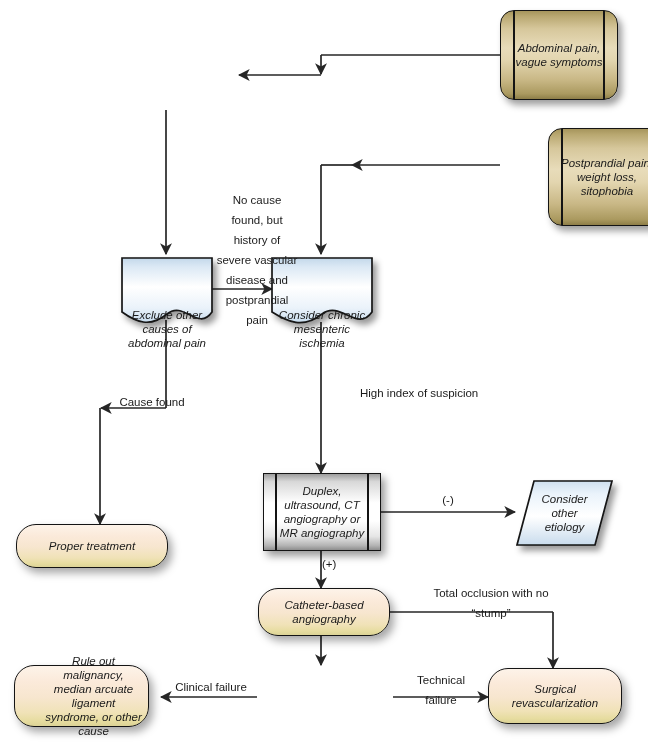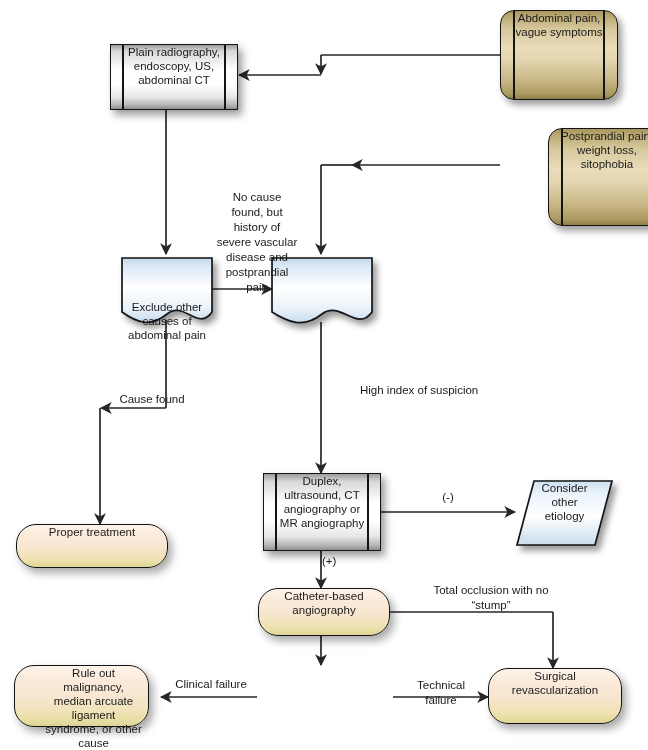--- a/index.html
+++ b/index.html
@@ -19,27 +19,28 @@
     position: absolute;
     left: 0;
     top: 0;
     width: 648px;
     height: 750px;
   }
   .node {
     position: absolute;
     box-sizing: border-box;
     display: flex;
-    align-items: flex-start;
+    align-items: center;
     justify-content: center;
     text-align: center;
     color: #1a1a1a;
     font-size: 11.5px;
     line-height: 14px;
     z-index: 5;
+    font-style: italic;
   }
   .node .lbl {
     position: relative;
     z-index: 3;
     padding: 0 4px;
     white-space: pre-line;
   }
 
   
   .drum {
@@ -103,21 +104,21 @@
         #fdf3e9 0%, #fbeada 26%, #f7e6cf 52%,
         #f0e2b7 78%, #e6dc9f 92%, #dcd396 100%);
     box-shadow: 4px 5px 8px rgba(0,0,0,0.35);
   }
 
   
   .edge-label {
     position: absolute;
     color: #1a1a1a;
     font-size: 11.5px;
-    line-height: 15px;
+    line-height: 20px;
     text-align: center;
     white-space: pre-line;
     z-index: 6;
     background: transparent;
   }
 </style>
 </head>
 <body>
 
 <div id="canvas">
@@ -199,32 +200,32 @@
     <span class="lbl">Abdominal pain,
 vague symptoms</span>
   </div>
 
   <div class="node drum" style="left:500px; top:128px; width:118px; height:98px;margin-left:48px;">
     <span class="lbl">Postprandial pain,
 weight loss,
 sitophobia</span>
   </div>
 
-  <div class="node proc" style="left:110px; top:44px; width:128px; height:66px;">
-    <span class="lbl">Plain radiography,
-endoscopy, US,
-abdominal CT</span>
-  </div>
 
   <div class="node doc" style="left:122px; top:258px; width:90px; height:72px;">
     <span class="lbl">Exclude other
 causes of
 abdominal pain</span>
   </div>
 
+  <div class="node doc" style="left:272px; top:258px; width:100px; height:72px;">
+    <span class="lbl">Consider chronic
+mesenteric
+ischemia</span>
+  </div>
 
   <div class="node proc" style="left:263px; top:473px; width:118px; height:78px;">
     <span class="lbl">Duplex,
 ultrasound, CT
 angiography or
 MR angiography</span>
   </div>
 
   <div class="node para" style="left:517px; top:481px; width:95px; height:64px;">
     <span class="lbl">Consider
@@ -266,16 +267,16 @@
 
   <div class="edge-label" style="left:428px; top:490px; width:40px;">(-)</div>
 
   <div class="edge-label" style="left:322px; top:554px; width:34px; text-align:left;">(+)</div>
 
   <div class="edge-label" style="left:409px; top:583px; width:164px;">Total occlusion with no
 “stump”</div>
 
   <div class="edge-label" style="left:171px; top:677px; width:80px;">Clinical failure</div>
 
-  <div class="edge-label" style="left:400px; top:670px; width:82px;margin-top:8px;">Technical
+  <div class="edge-label" style="left:400px; top:670px; width:82px;">Technical
 failure</div>
 
 </div>
 
 </body></html>

